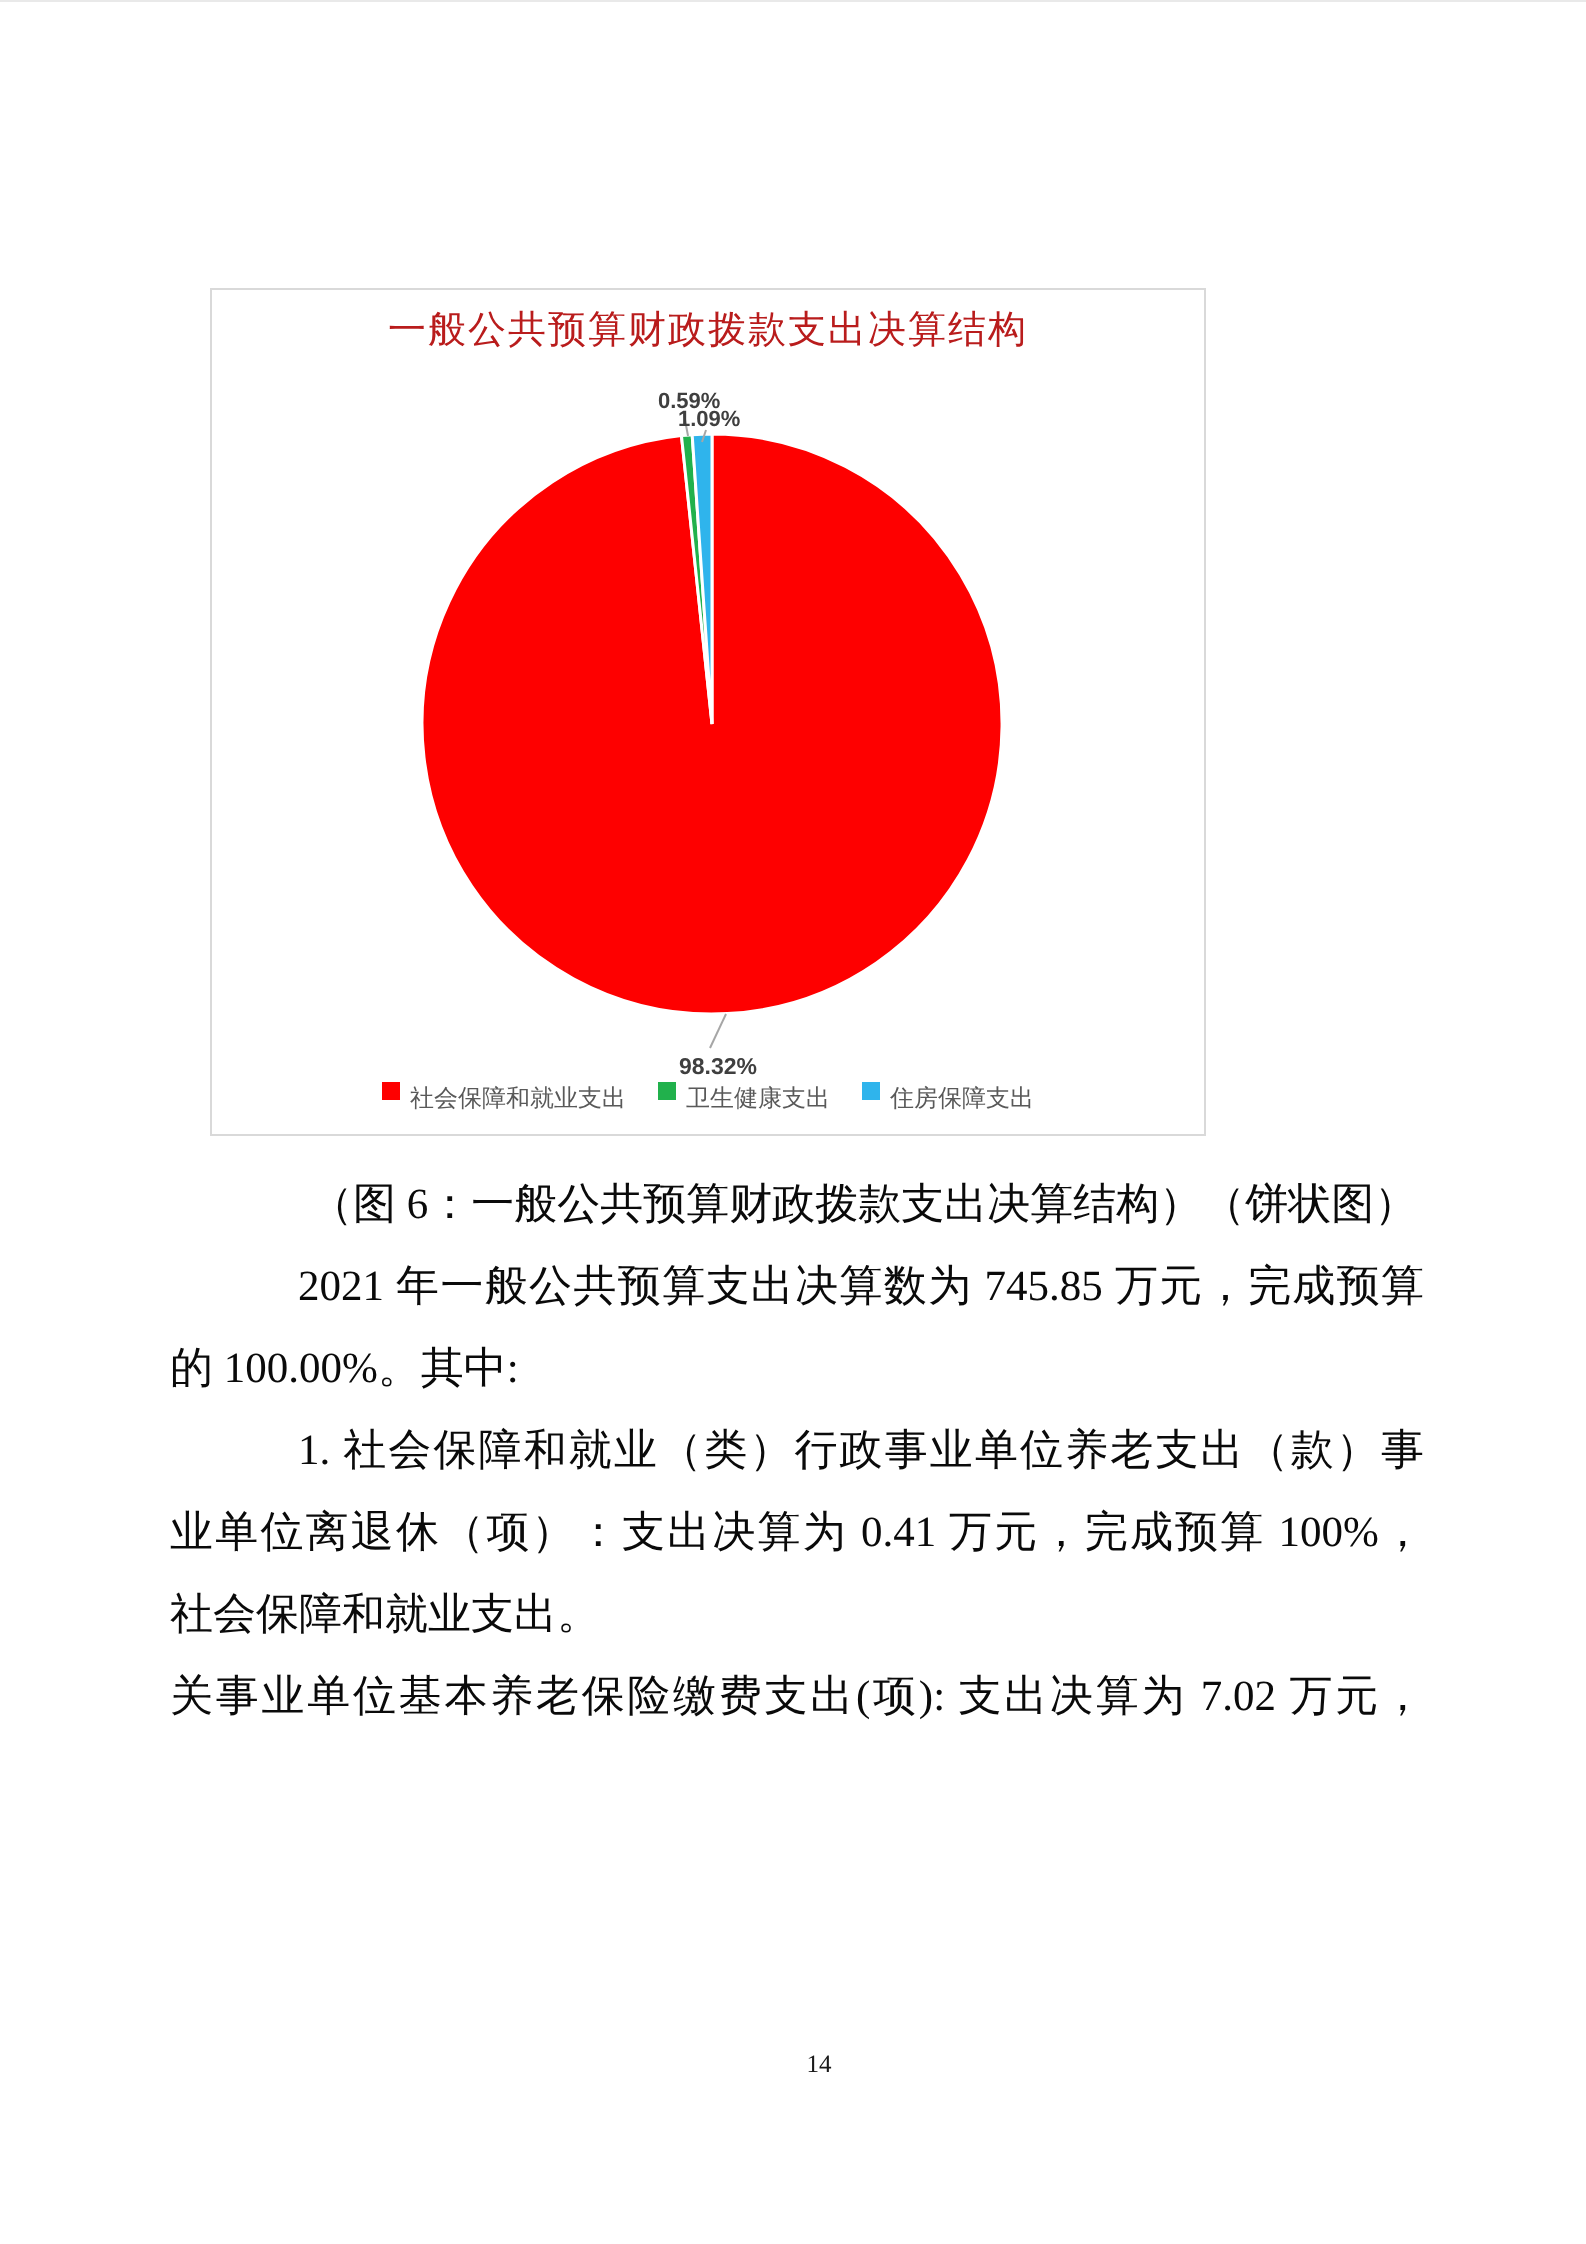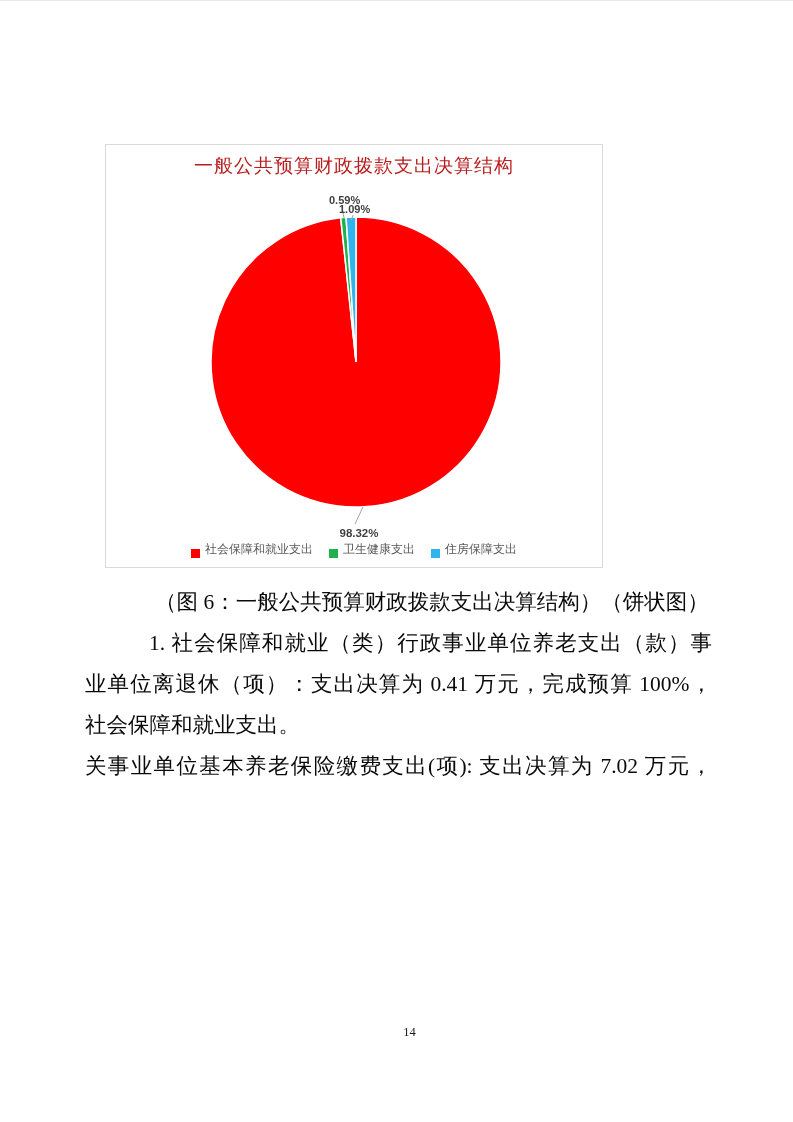--- a/index.html
+++ b/index.html
@@ -38,21 +38,21 @@
     font-size:11px;font-weight:600;fill:#3f3f3f;
   }
   .pie-svg text.label-big{font-size:11.5px;}
   .legend{
     position:absolute;left:0;bottom:9px;width:100%;
     display:flex;justify-content:center;align-items:center;gap:16px;
     font-family:"Liberation Sans","DejaVu Sans",sans-serif;
     font-size:12px;color:#595959;
     white-space:nowrap;
   }
-  .legend-item{display:flex;align-items:flex-end;gap:5px;}
+  .legend-item{display:flex;align-items:flex-start;gap:5px;}
   .legend-swatch{width:9px;height:9px;display:inline-block;flex:0 0 auto;}
   
   .doc{
     position:absolute;left:85px;top:582px;width:627px;
     font-size:21.5px;color:#0a0a0a;
   }
   .line{
     height:41px;line-height:41px;
     overflow:hidden;white-space:nowrap;
     box-sizing:border-box;
@@ -104,20 +104,22 @@
         <span class="legend-item">
           <span class="legend-swatch" style="background: rgb(47, 180, 236);"></span>
           <span>住房保障支出</span>
         </span>
       </div>
   </figure>
 
   <div class="doc" id="doc">
     <div class="line hang">（图 6：一般公共预算财政拨款支出决算结构）（饼状图）</div>
 
+  <div class="line indent justify">2021 年一般公共预算支出决算数为 745.85 万元，完成预算</div>
+      <div class="line">的 100.00%。其中:</div>
       <div class="line indent justify">1. 社会保障和就业（类）行政事业单位养老支出（款）事</div>
       <div class="line justify">业单位离退休（项）：支出决算为 0.41 万元，完成预算 100%，</div>
       <div class="line">社会保障和就业支出。</div>
       <div class="line justify">关事业单位基本养老保险缴费支出(项): 支出决算为 7.02 万元，</div>
     </div>
 
   <div class="page-num">14</div>
 </div>
 
 </body></html>

